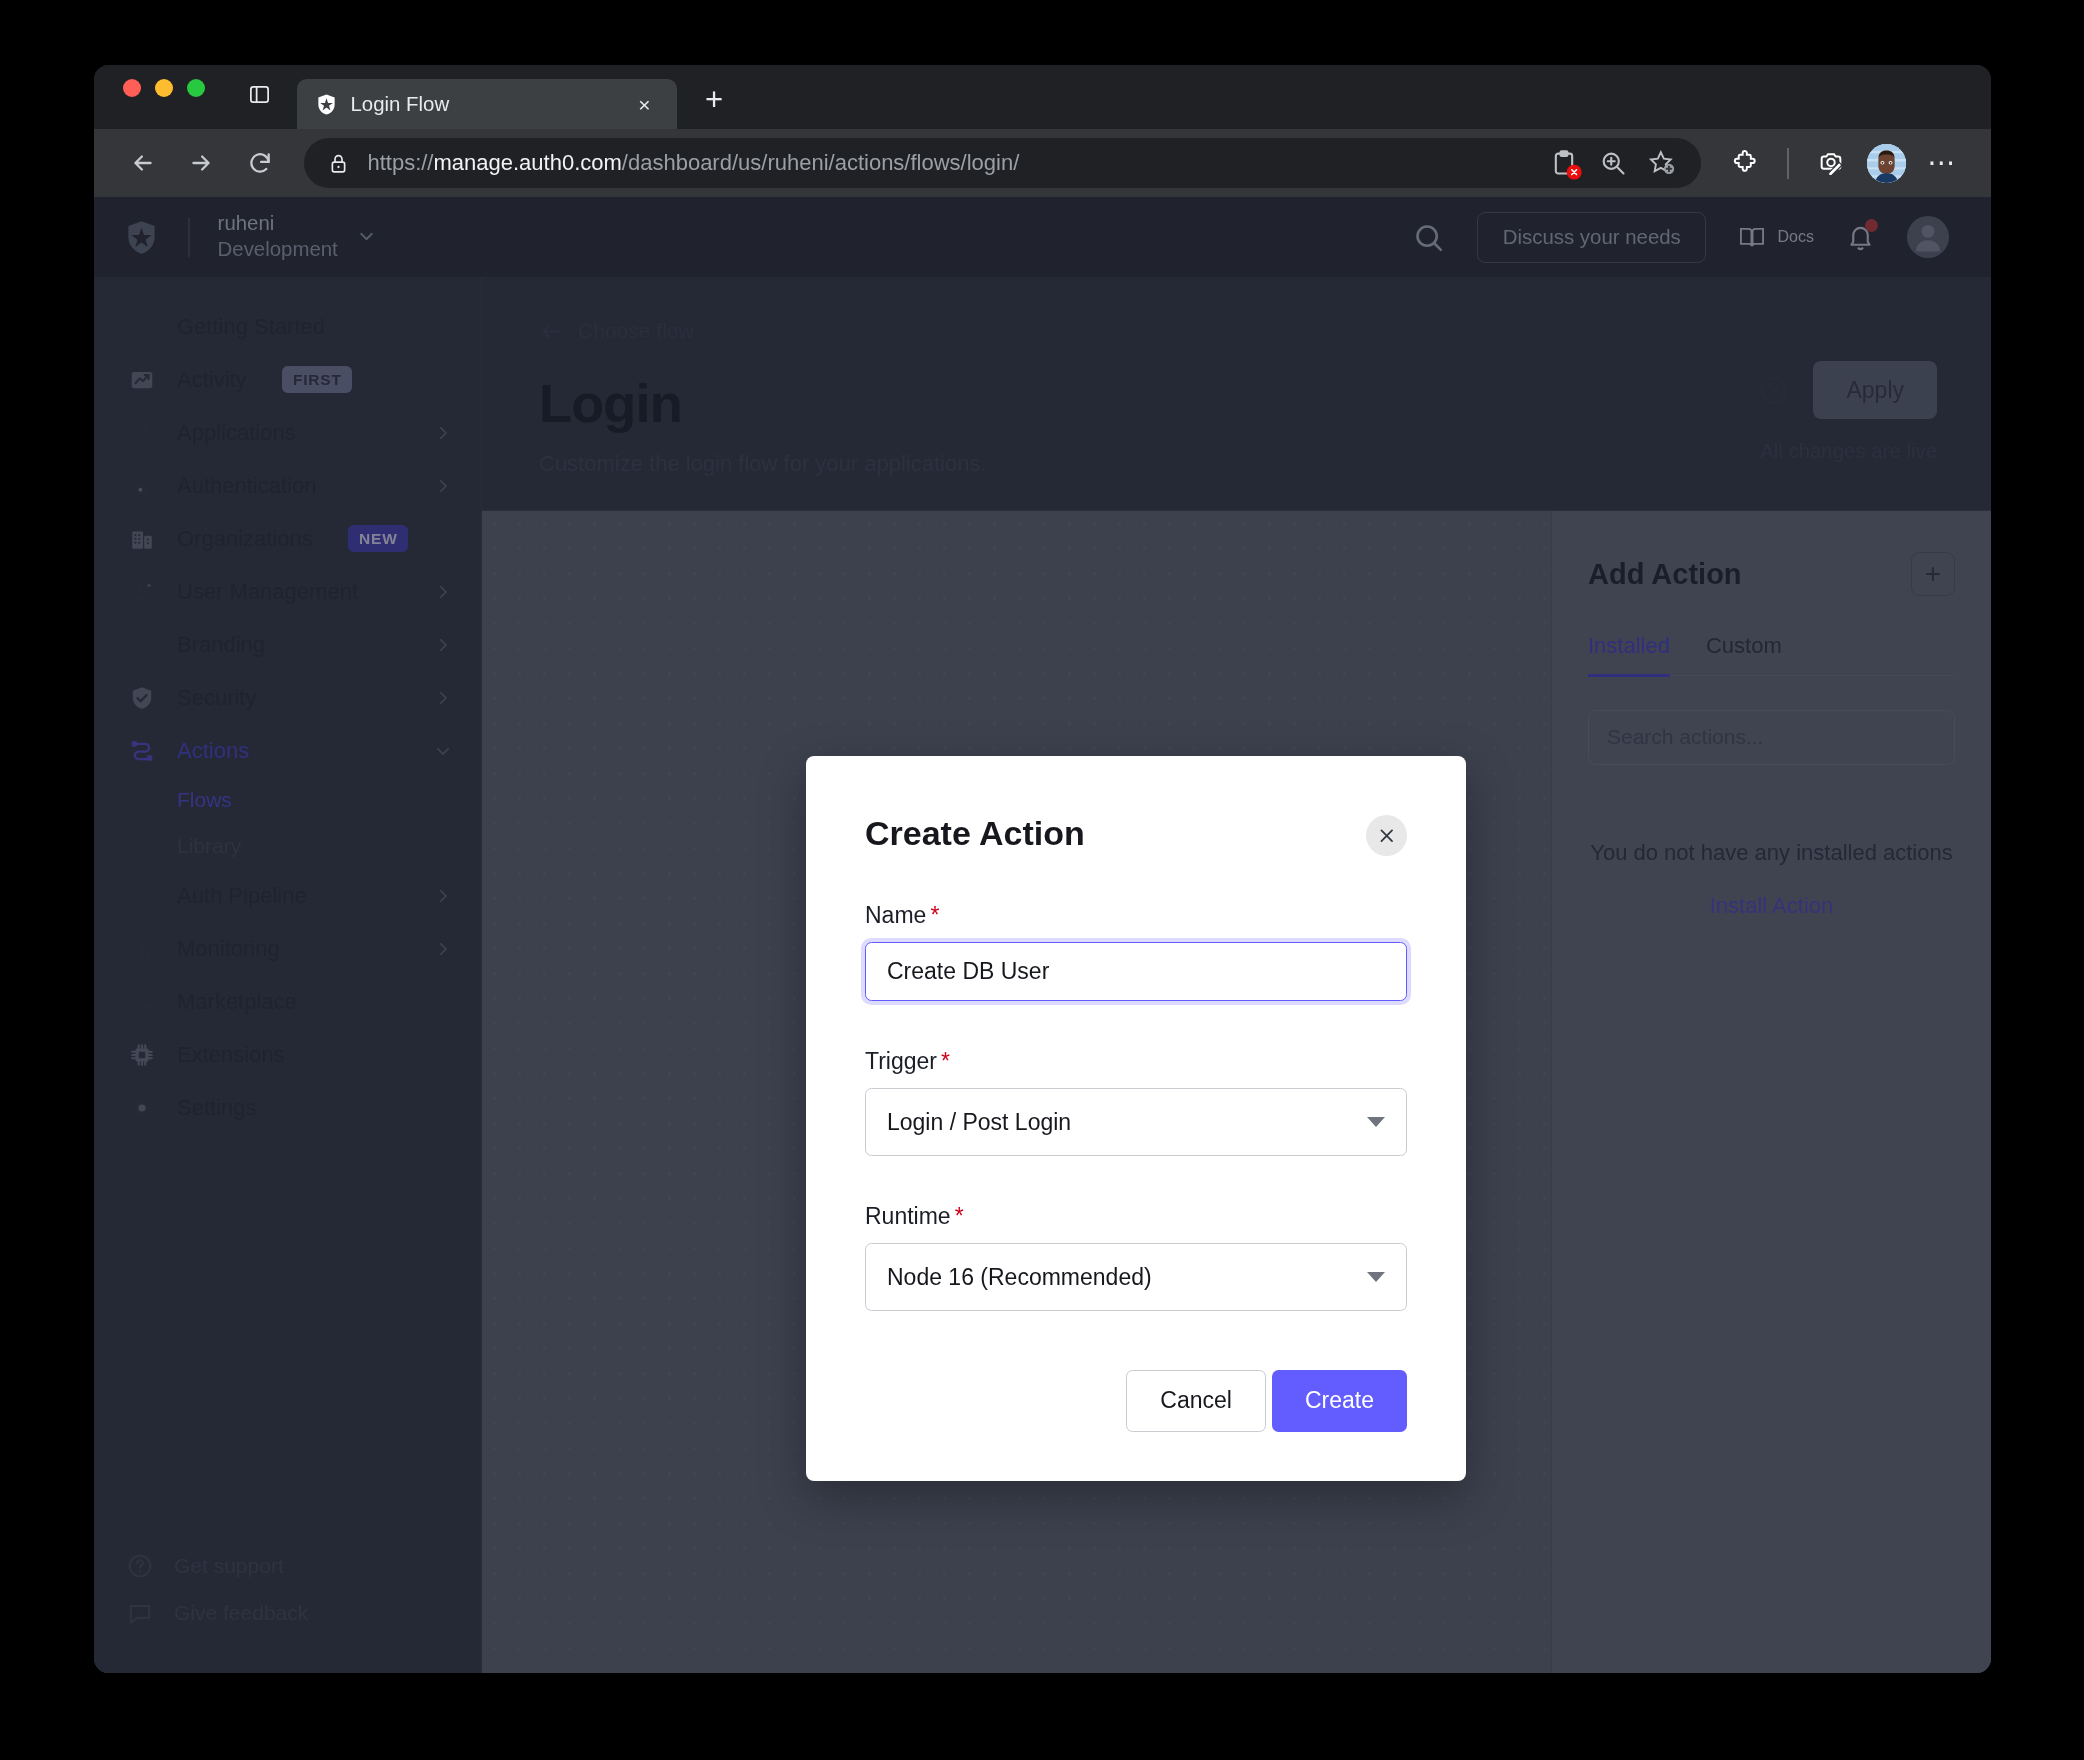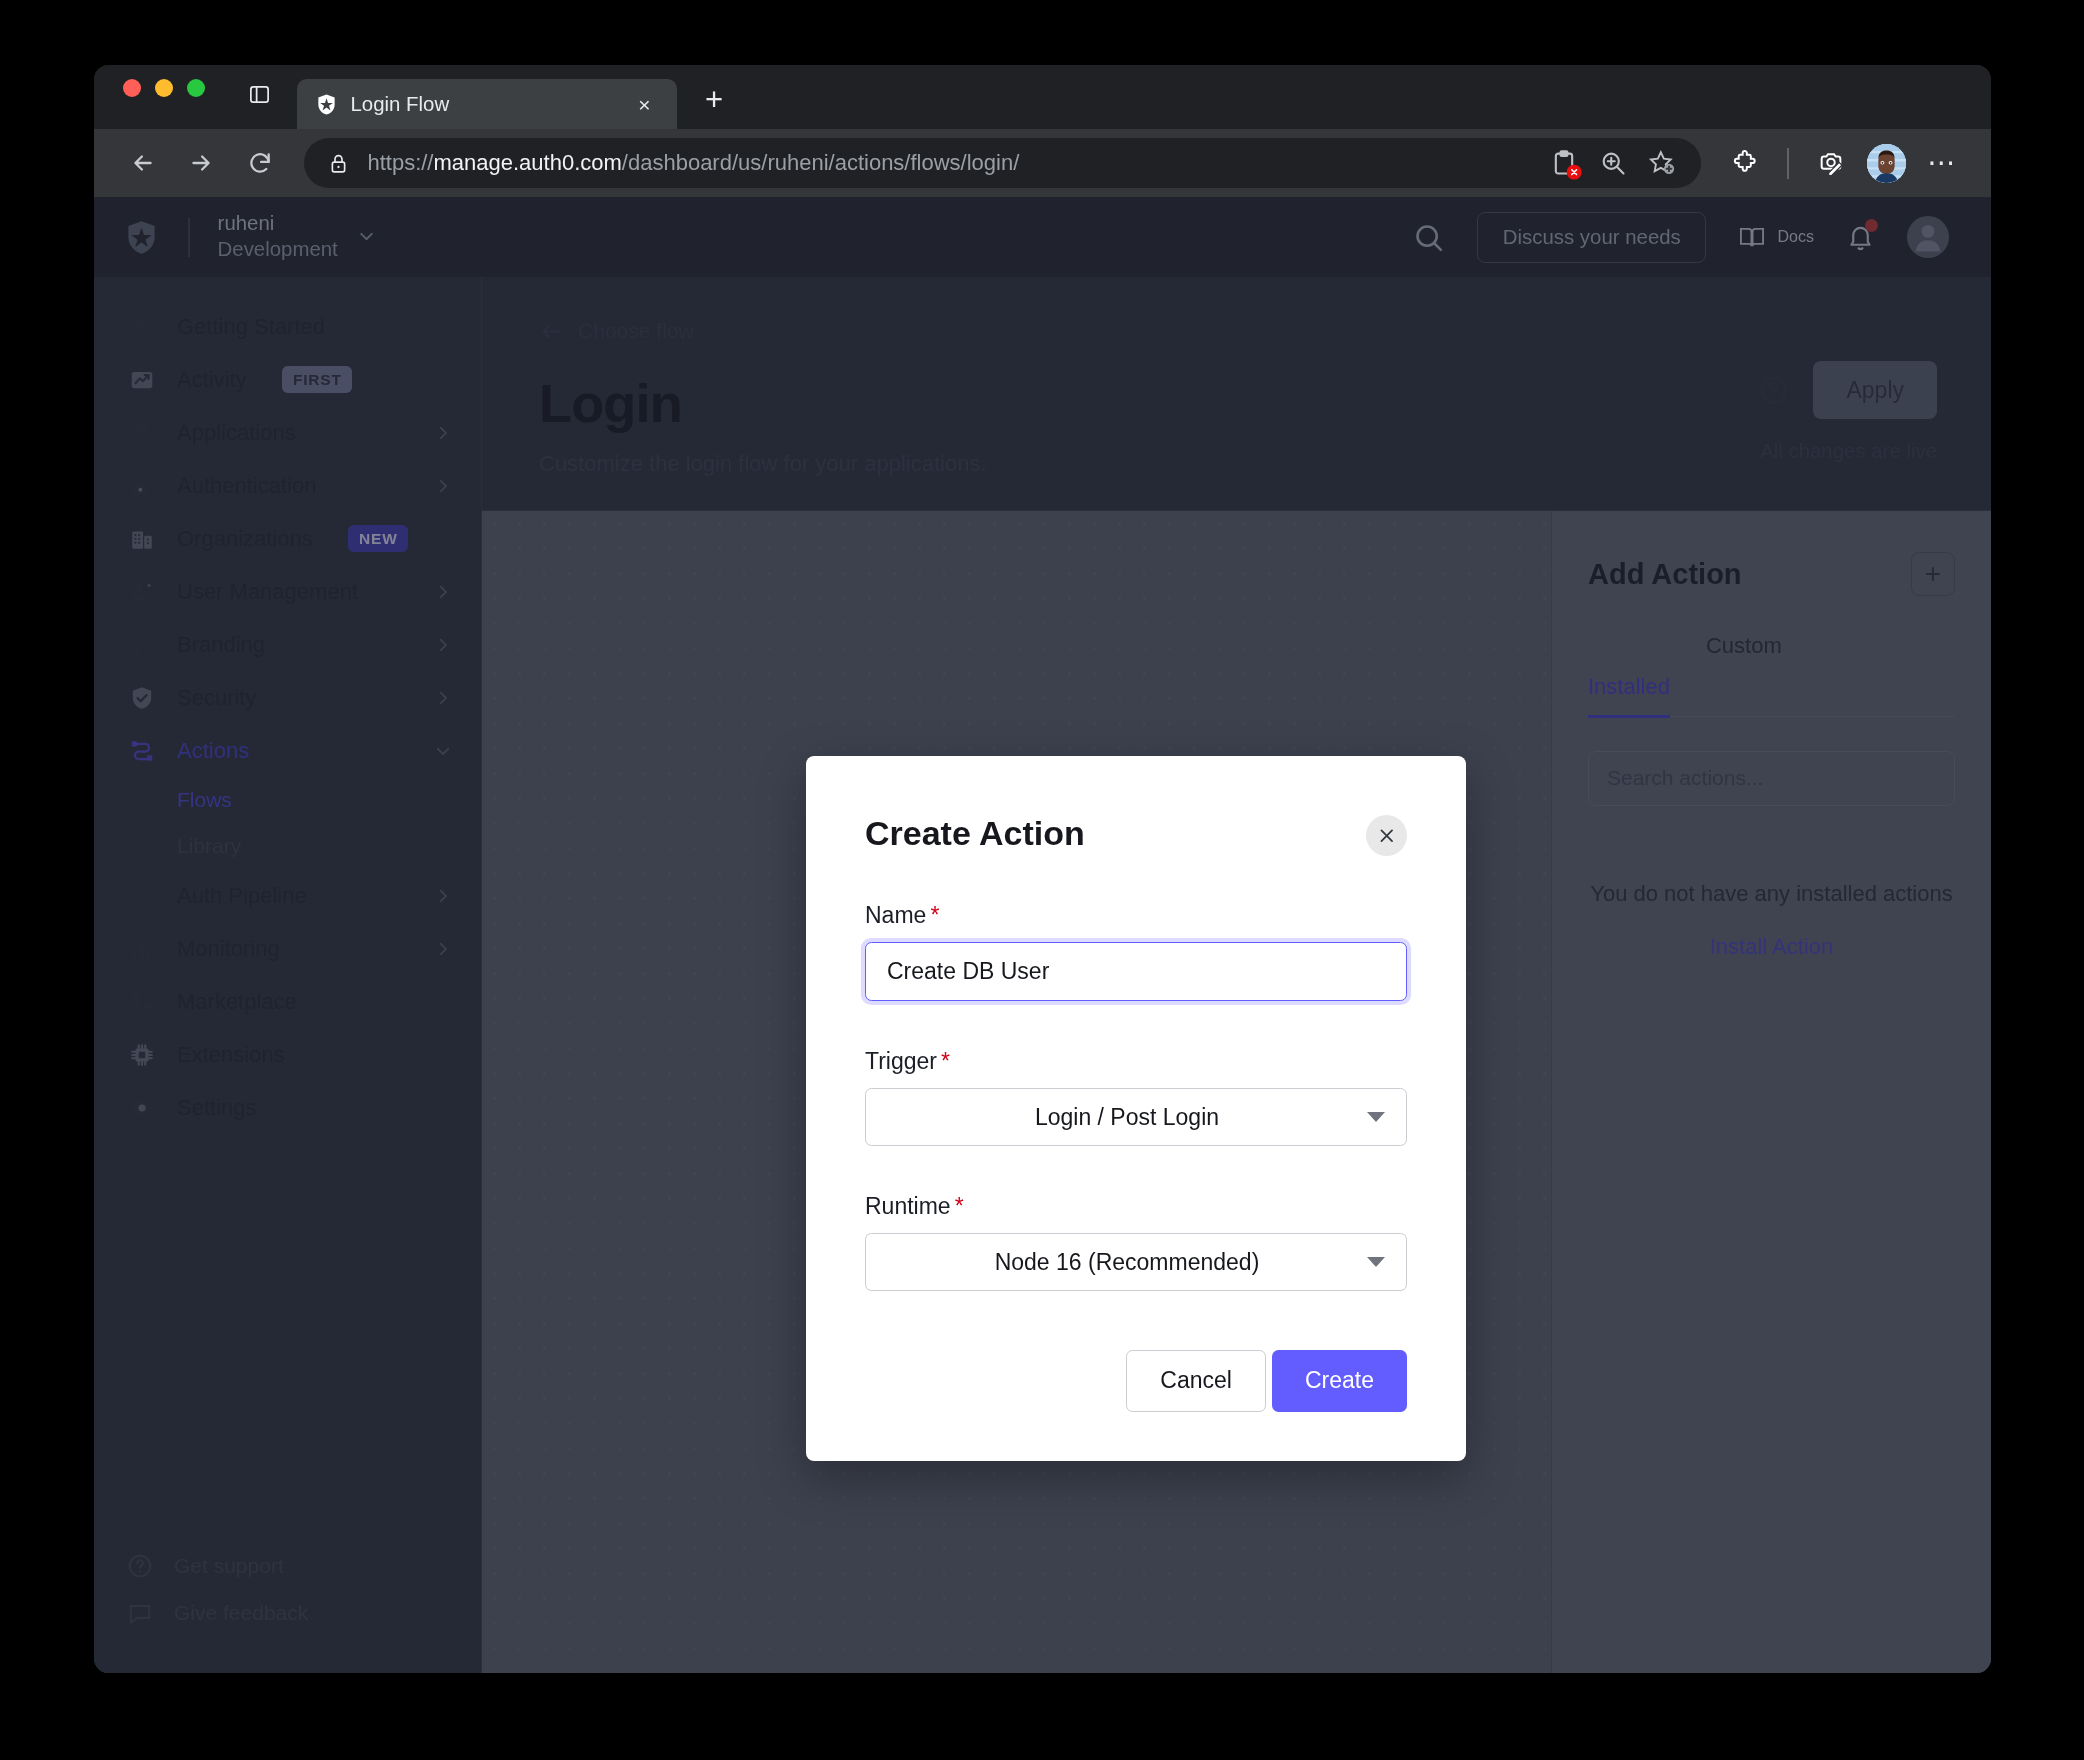--- a/index.html
+++ b/index.html
@@ -263,21 +263,21 @@
   .rp-tabs {
     display: flex; gap: 36px;
     margin-top: 37px;
     border-bottom: 1.3px solid #666B79;
   }
   .rp-tab {
     font-size: 22px; color: #272C3A;
     padding-bottom: 14.7px; cursor: pointer;
     border-bottom: 3.3px solid transparent; margin-bottom: -2.4px;
   }
-  .rp-tab.active { color: #3F3BC2; border-bottom-color: #3F3BC2; margin-top: 41px; }
+  .rp-tab.active { color: #3F3BC2; border-bottom-color: #3F3BC2; }
   .rp-search {
     margin-top: 34px;
     height: 55px;
     border: 1.3px solid #6B7180; border-radius: 8.1px;
     display: flex; align-items: center; padding: 0 18px;
     color: #404553; font-size: 21px; cursor: text;
   }
   .rp-empty { margin-top: 72px; text-align: center; }
   .rp-empty-text { font-size: 22px; color: #282D3B; line-height: 1.45; }
   .rp-install { margin-top: 24.4px; font-size: 22px; color: #4643BE; cursor: pointer; }
@@ -313,24 +313,24 @@
   .req { color: #D0021B; margin-left: 4.1px; }
   .text-input {
     width: 100%; height: 59px;
     border: 1.6px solid #635DFF; border-radius: 6.5px;
     box-shadow: 0 0 0 4.1px #DDDBFF;
     padding: 0 21px;
     font-size: 23px; color: #16181D;
     font-family: inherit; outline: none; background: #fff;
   }
   .select-box {
-    width: 100%; height: 58px;
+    width: 100%; height: 68px;
     border: 1.3px solid #C9CBD1; border-radius: 6.5px;
     display: flex; align-items: center;
-    padding: 0 21px; cursor: pointer; background: #fff; text-align: center;
+    padding: 0 21px; cursor: pointer; background: #fff;
   }
   .select-value { flex: 1; font-size: 23px; color: #16181D; }
   .caret { width: 0; height: 0; border-left: 9px solid transparent; border-right: 9px solid transparent; border-top: 10.6px solid #70747E; }
   .modal-actions { display: flex; justify-content: flex-end; gap: 6px; margin-top: 59px; }
   .btn {
     font-size: 23px; border-radius: 6.5px; cursor: pointer;
     font-family: inherit; padding: 16.3px 33px; border: none;
   }
   .btn-cancel { background: #fff; border: 1.3px solid #C9CBD1; color: #16181D; }
   .btn-create { background: #635DFF; color: #FFFFFF; }

